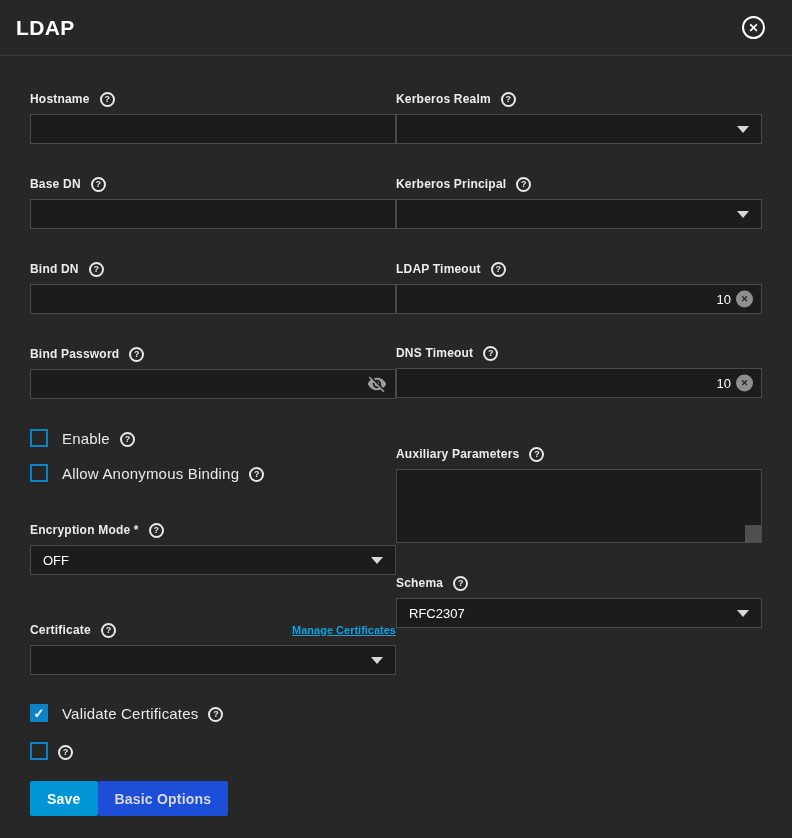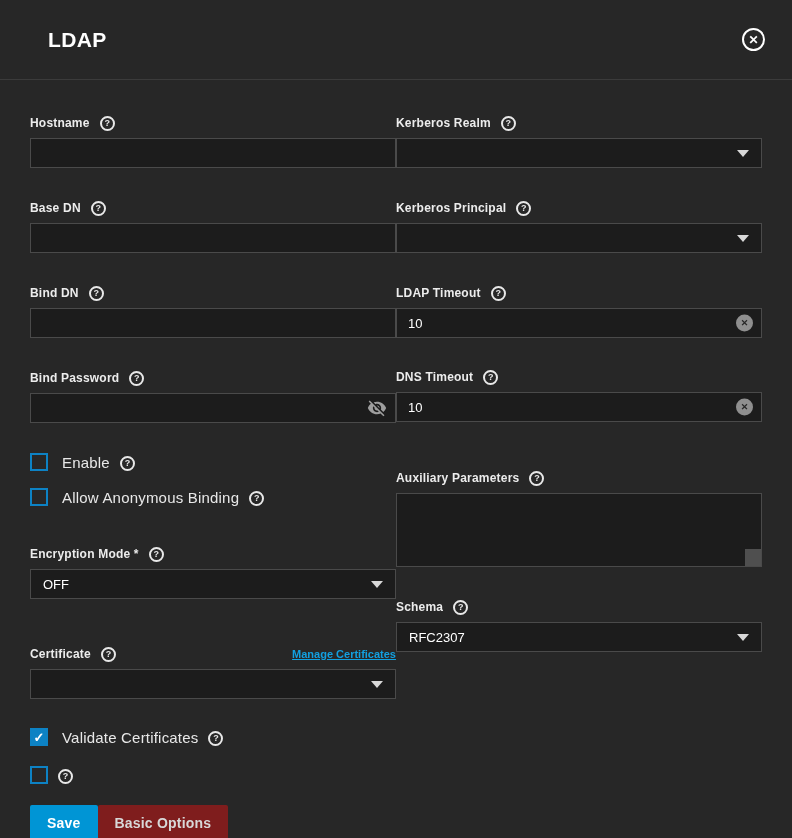--- a/index.html
+++ b/index.html
@@ -6,23 +6,23 @@
   body {
     width:792px; height:838px;
     background:#272727;
     font-family:"Liberation Sans", sans-serif;
     overflow:hidden;
   }
   .dialog { width:792px; height:838px; background:#272727; position:relative; }
 
   
   .header {
-    height:80px; box-sizing:border-box;
+    height:56px; box-sizing:border-box;
     display:flex; align-items:center; justify-content:space-between;
-    padding:0 27px 0 48px;
+    padding:0 27px 0 16px;
     border-bottom:1px solid #3b3b3b;
   }
   .title { font-size:21px; font-weight:bold; color:#ffffff; letter-spacing:.4px; }
   .close-btn {
     width:23px; height:23px; box-sizing:border-box;
     border:2px solid #ffffff; border-radius:50%;
     color:#ffffff; font-size:12px; font-weight:bold; line-height:1;
     display:flex; align-items:center; justify-content:center; cursor:pointer;
   }
 
@@ -40,21 +40,21 @@
     border:2px solid #e8e8e8; border-radius:50%;
     color:#e8e8e8; font-size:9px; font-weight:bold; line-height:1;
     display:flex; align-items:center; justify-content:center; flex:none;
   }
 
   .input-wrap { position:relative; }
   .text-input {
     width:100%; height:30px; box-sizing:border-box;
     background:#1c1c1c; border:1px solid #4a4a4a;
     color:#ffffff; font-size:13px; padding:0 30px 0 11px;
-    font-family:"Liberation Sans", sans-serif; outline:none;
+    font-family:"Liberation Sans", sans-serif; outline:none;text-align:right;
   }
   .icon-right { position:absolute; right:9px; top:50%; transform:translateY(-50%); display:flex; align-items:center; }
   .clear-icon {
     width:17px; height:17px; border-radius:50%; background:#8f8f8f;
     color:#272727; font-size:9px; font-weight:bold; line-height:1;
     display:flex; align-items:center; justify-content:center; cursor:pointer;
   }
 
   .select {
     height:30px; box-sizing:border-box;
@@ -104,21 +104,21 @@
   .mb43 { margin-bottom:48px; }
 
   
   .footer { display:flex; gap:0; padding:21px 30px 0 30px; }
   .btn {
     height:35px; border:none; border-radius:2px; cursor:pointer;
     font-family:"Liberation Sans", sans-serif;
     font-size:14px; font-weight:bold; padding:0 17px; letter-spacing:.2px;
   }
   .btn-primary { background:#0095d5; color:#ffffff; }
-  .btn-gray { background:#7f1d1d; color:#d8d8d8; }
+  .btn-gray { background:#1d4ed8; color:#d8d8d8; }
 </style>
 </head>
 <body>
 
 <div class="dialog">
 
   <div class="header">
     <div class="title">LDAP</div>
     <div class="close-btn">✕</div>
   </div>

